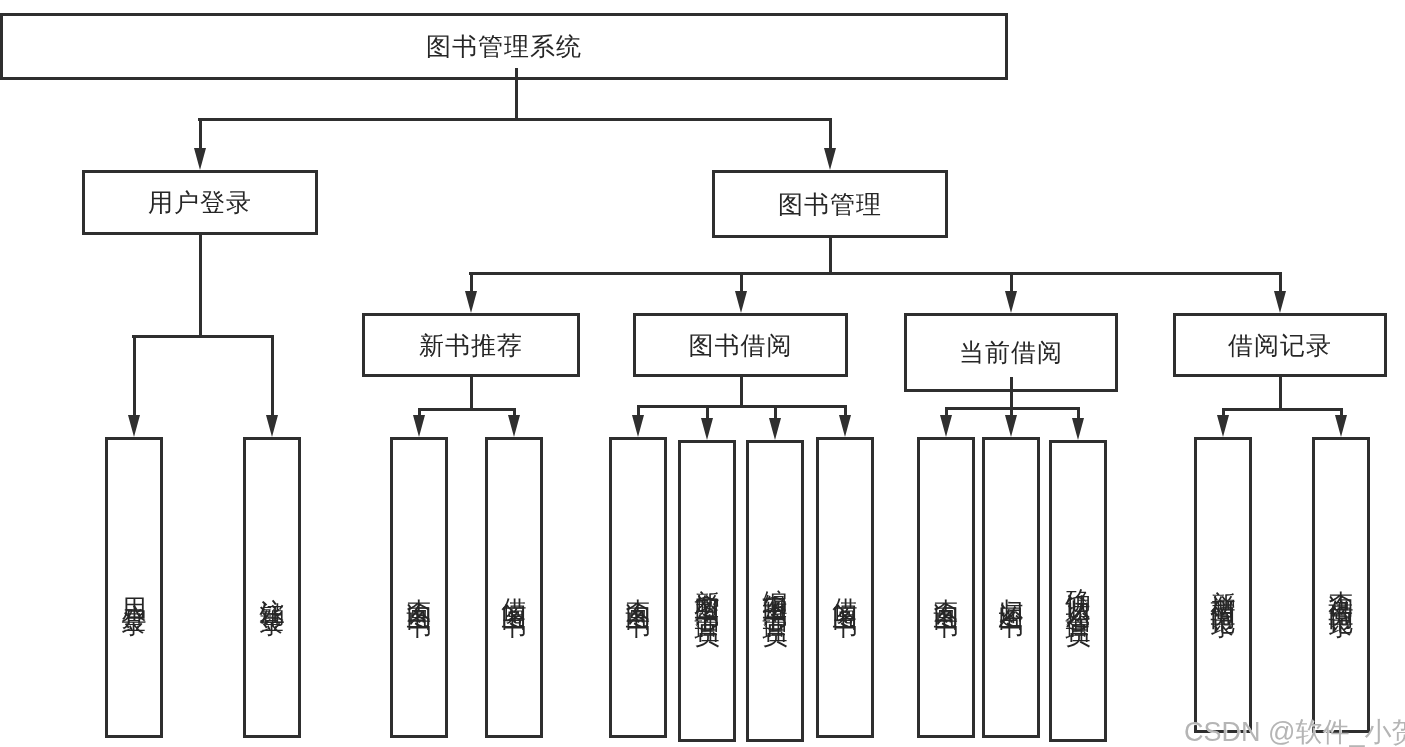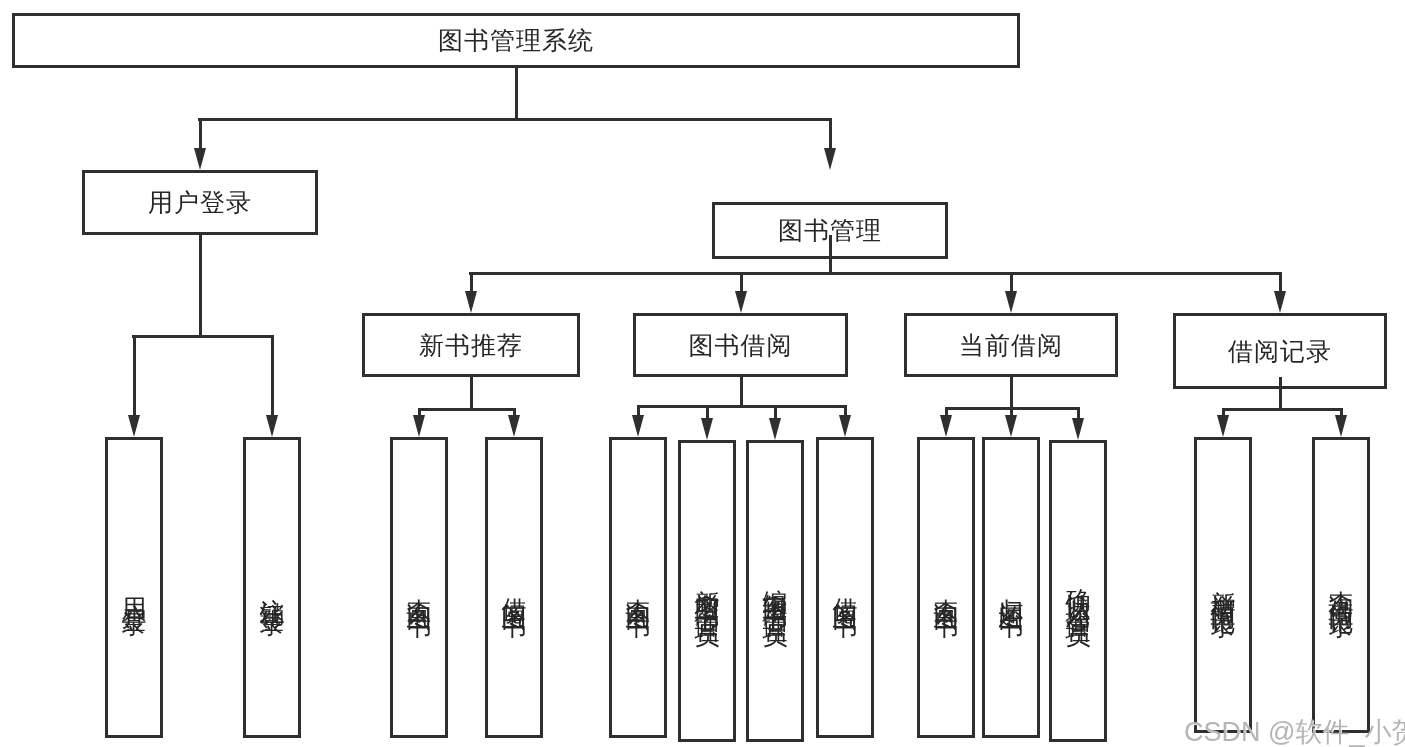--- a/index.html
+++ b/index.html
@@ -33,35 +33,35 @@
     position:absolute;left:1184px;top:714px;font-size:27px;
     color:var(--watermark);white-space:nowrap;z-index:5;
     text-shadow:1px 1px 0 rgba(255,255,255,.85);
   }
 </style>
 </head>
 <body>
 
 <div class="canvas">
 
-  <div class="box hbox" style="left:12px;top:13px;width:1008px;height:55px;">
+  <div class="box hbox" style="left:0;top:13px;width:1008px;height:67px;">
     <span>图书管理系统</span>
   </div>
 
   <div class="vline" style="left:515px;top:68px;height:53px;"></div>
   <div class="hline" style="left:198px;top:118px;width:634px;"></div>
   <div class="vline" style="left:199px;top:118px;height:32px;"></div>
   <div class="arr" style="left:194px;top:148px;"></div>
   <div class="vline" style="left:829px;top:118px;height:32px;"></div>
   <div class="arr" style="left:824px;top:148px;"></div>
 
   <div class="box hbox" style="left:82px;top:170px;width:236px;height:65px;">
     <span>用户登录</span>
   </div>
-  <div class="box hbox" style="left:712px;top:170px;width:236px;height:57px;margin-top:32px;">
+  <div class="box hbox" style="left:712px;top:170px;width:236px;height:68px;">
     <span>图书管理</span>
   </div>
 
   <div class="vline" style="left:199px;top:235px;height:103px;"></div>
   <div class="hline" style="left:132px;top:335px;width:142px;"></div>
   <div class="vline" style="left:133px;top:335px;height:82px;"></div>
   <div class="arr" style="left:128px;top:415px;"></div>
   <div class="vline" style="left:271px;top:335px;height:82px;"></div>
   <div class="arr" style="left:266px;top:415px;"></div>
 
@@ -75,24 +75,24 @@
   <div class="arr" style="left:1005px;top:291px;"></div>
   <div class="vline" style="left:1279px;top:272px;height:20px;"></div>
   <div class="arr" style="left:1274px;top:291px;"></div>
 
   <div class="box hbox" style="left:633px;top:313px;width:215px;height:64px;">
     <span>图书借阅</span>
   </div>
   <div class="box hbox" style="left:362px;top:313px;width:218px;height:64px;">
     <span>新书推荐</span>
   </div>
-  <div class="box hbox" style="left:904px;top:313px;width:214px;height:64px;">
+  <div class="box hbox" style="left:904px;top:313px;width:214px;height:79px;">
     <span>当前借阅</span>
   </div>
-  <div class="box hbox" style="left:1173px;top:313px;width:214px;height:76px;text-align:center;">
+  <div class="box hbox" style="left:1173px;top:313px;width:214px;height:64px;text-align:center;">
     <span>借阅记录</span>
   </div>
 
   <div class="vline" style="left:470px;top:377px;height:34px;"></div>
   <div class="hline" style="left:418px;top:408px;width:98px;"></div>
   <div class="vline" style="left:418px;top:408px;height:9px;"></div>
   <div class="arr" style="left:413px;top:415px;"></div>
   <div class="vline" style="left:513px;top:408px;height:9px;"></div>
   <div class="arr" style="left:508px;top:415px;"></div>
 

